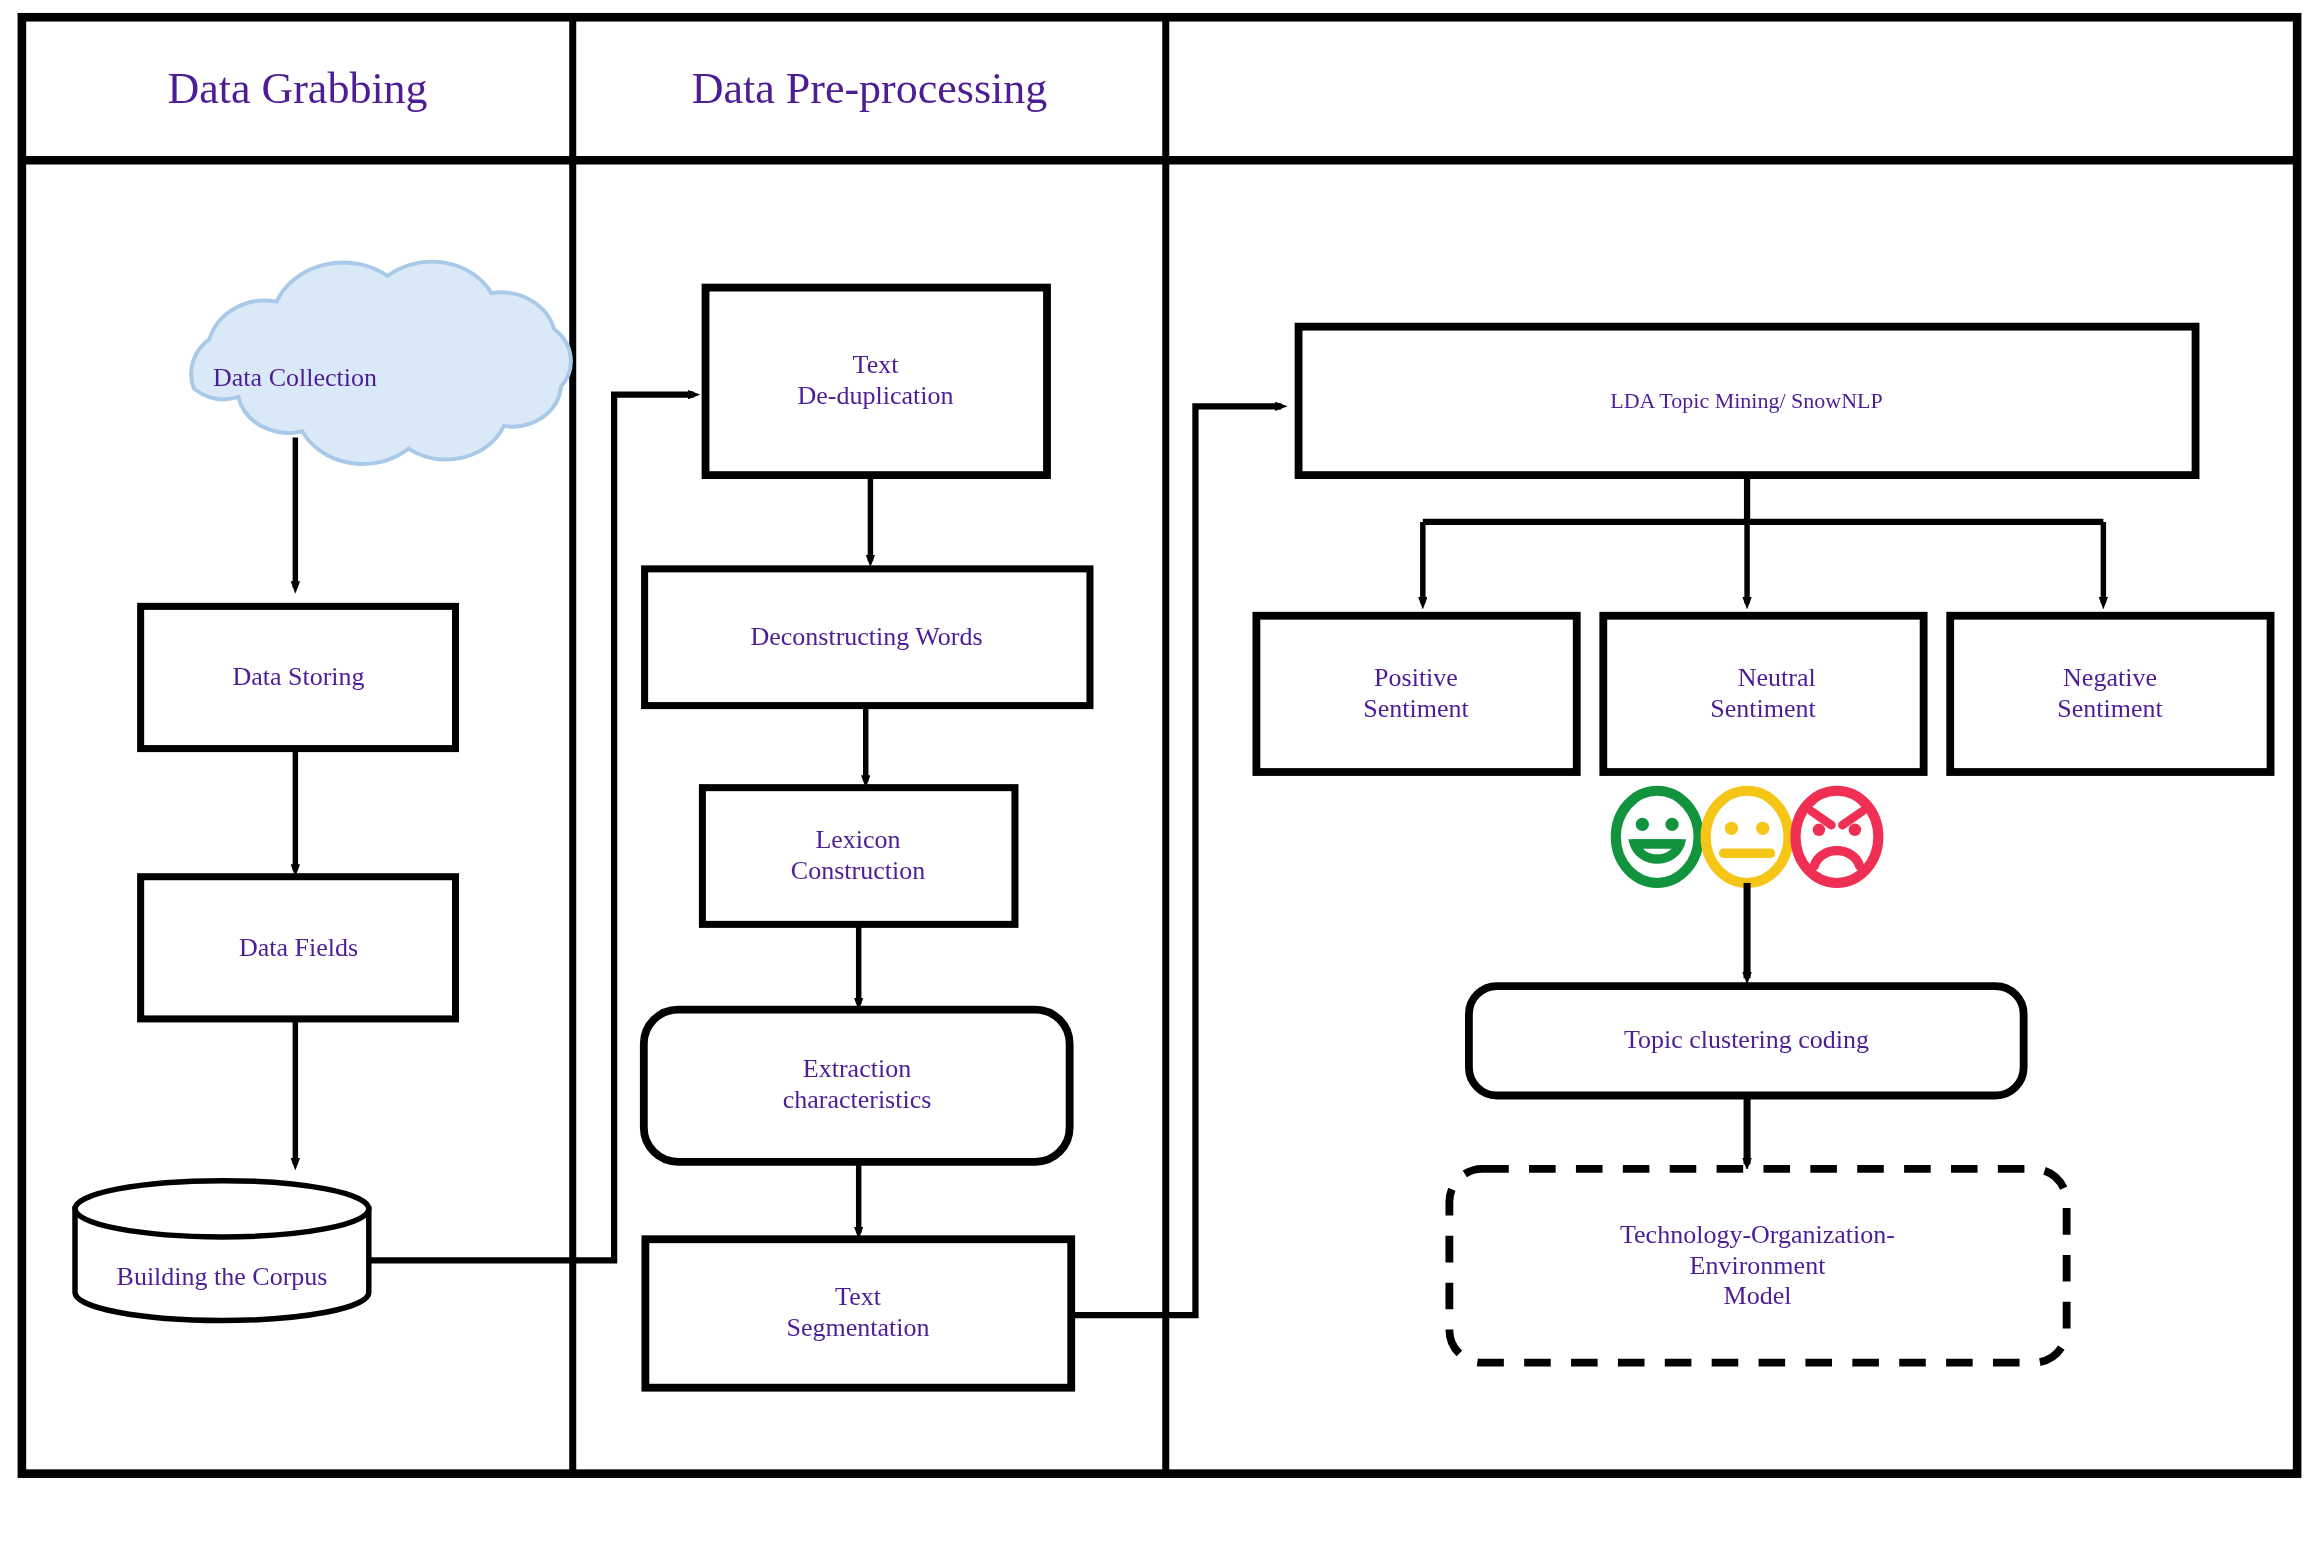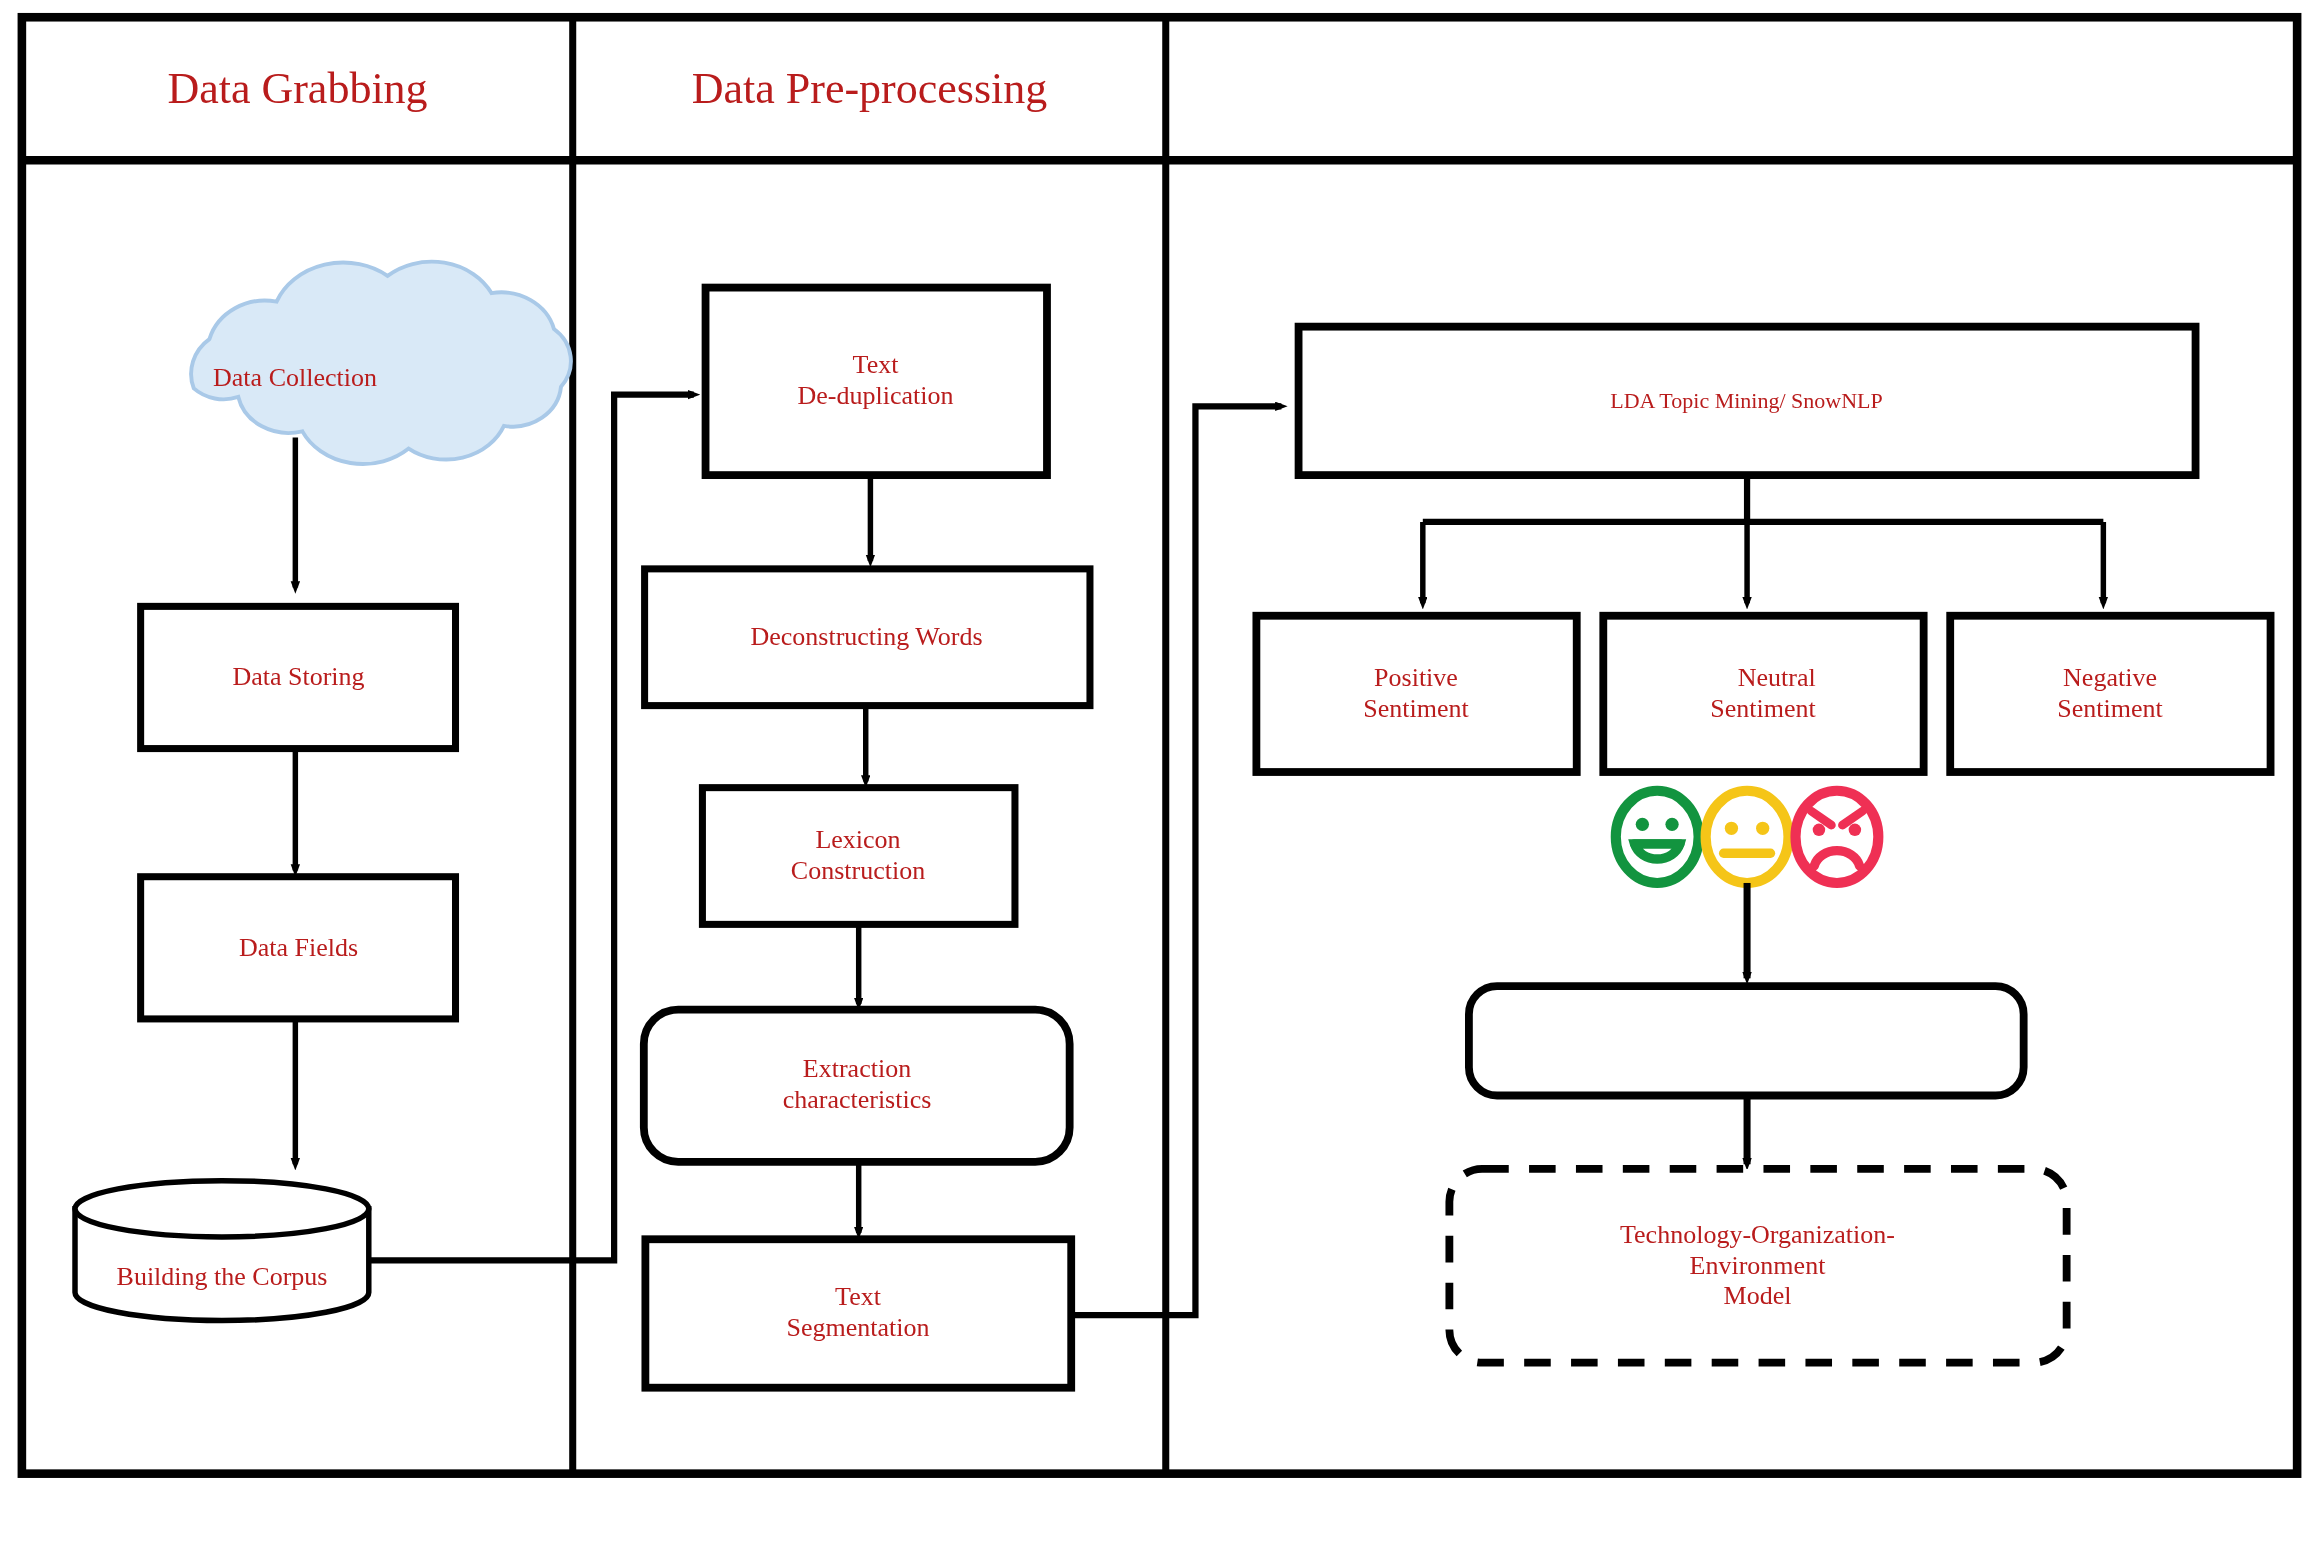--- a/index.html
+++ b/index.html
@@ -1,21 +1,21 @@
 <!DOCTYPE html>
 <html style="font-size:12.5px"><head>
 <meta charset="utf-8">
 <style>
   html,body{margin:0;padding:0;background:#ffffff;}
   body{width:2319px;height:1562px;font-family:"Liberation Serif","DejaVu Serif",serif;}
   #stage{position:relative;width:2319px;height:1562px;background:#fff;overflow:hidden;}
   svg.layer{position:absolute;left:0;top:0;width:2319px;height:1562px;}
   .nodetext{
     position:absolute;display:flex;align-items:center;justify-content:center;
-    text-align:center;color:#b91c1c;line-height:1.18;
+    text-align:center;color:#4c1d95;line-height:1.18;
     font-family:"Liberation Serif","DejaVu Serif",serif;
     pointer-events:none;white-space:pre-line;
   }
   .colhead{font-size:44px;}
   .boxlabel{font-size:26px;}
   .biglabel{font-size:22px;}
 </style>
 </head>
 <body>
 
@@ -174,18 +174,19 @@
   <div class="nodetext boxlabel" style="left:645px;top:1239px;width:426px;height:148px;">Text
 Segmentation</div>
 
   <div class="nodetext biglabel" style="left:1298px;top:327px;width:897px;height:148px;">LDA Topic Mining/ SnowNLP</div>
   <div class="nodetext boxlabel" style="left:1256px;top:616px;width:320px;height:156px;">Positive
 Sentiment</div>
   <div class="nodetext boxlabel" style="left:1603px;top:616px;width:320px;height:156px;text-align:right;">Neutral
 Sentiment</div>
   <div class="nodetext boxlabel" style="left:1950px;top:616px;width:320px;height:156px;">Negative
 Sentiment</div>
+  <div class="nodetext boxlabel" style="left:1469px;top:986px;width:555px;height:109px;">Topic clustering coding</div>
   <div class="nodetext boxlabel" style="left:1449px;top:1169px;width:617px;height:194px;">Technology-Organization-
 Environment
 Model</div>
 
 </div>
 
 
 </body></html>

